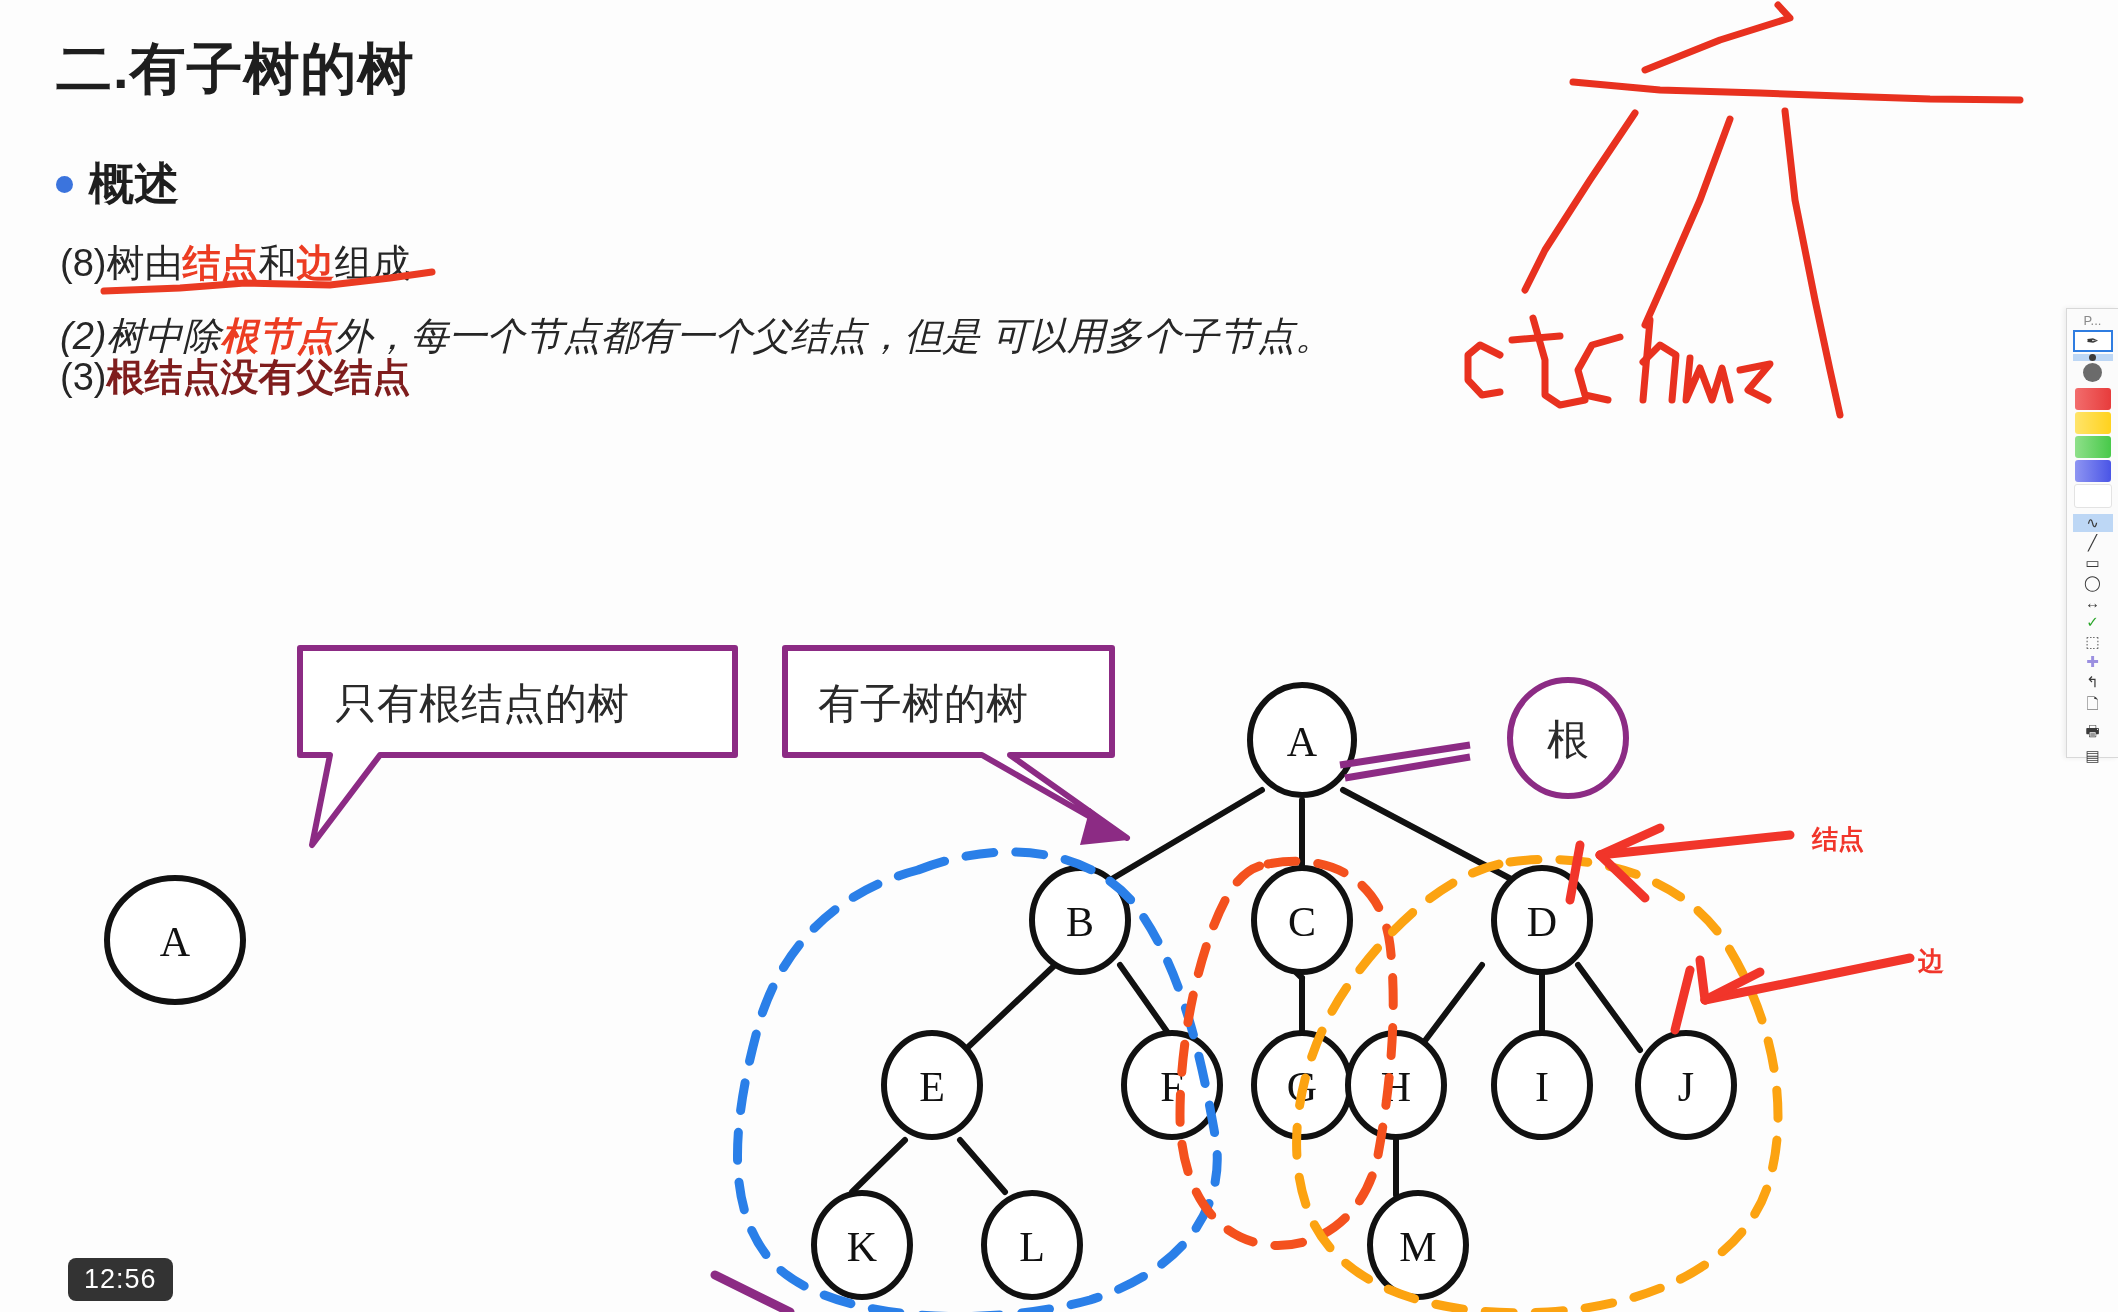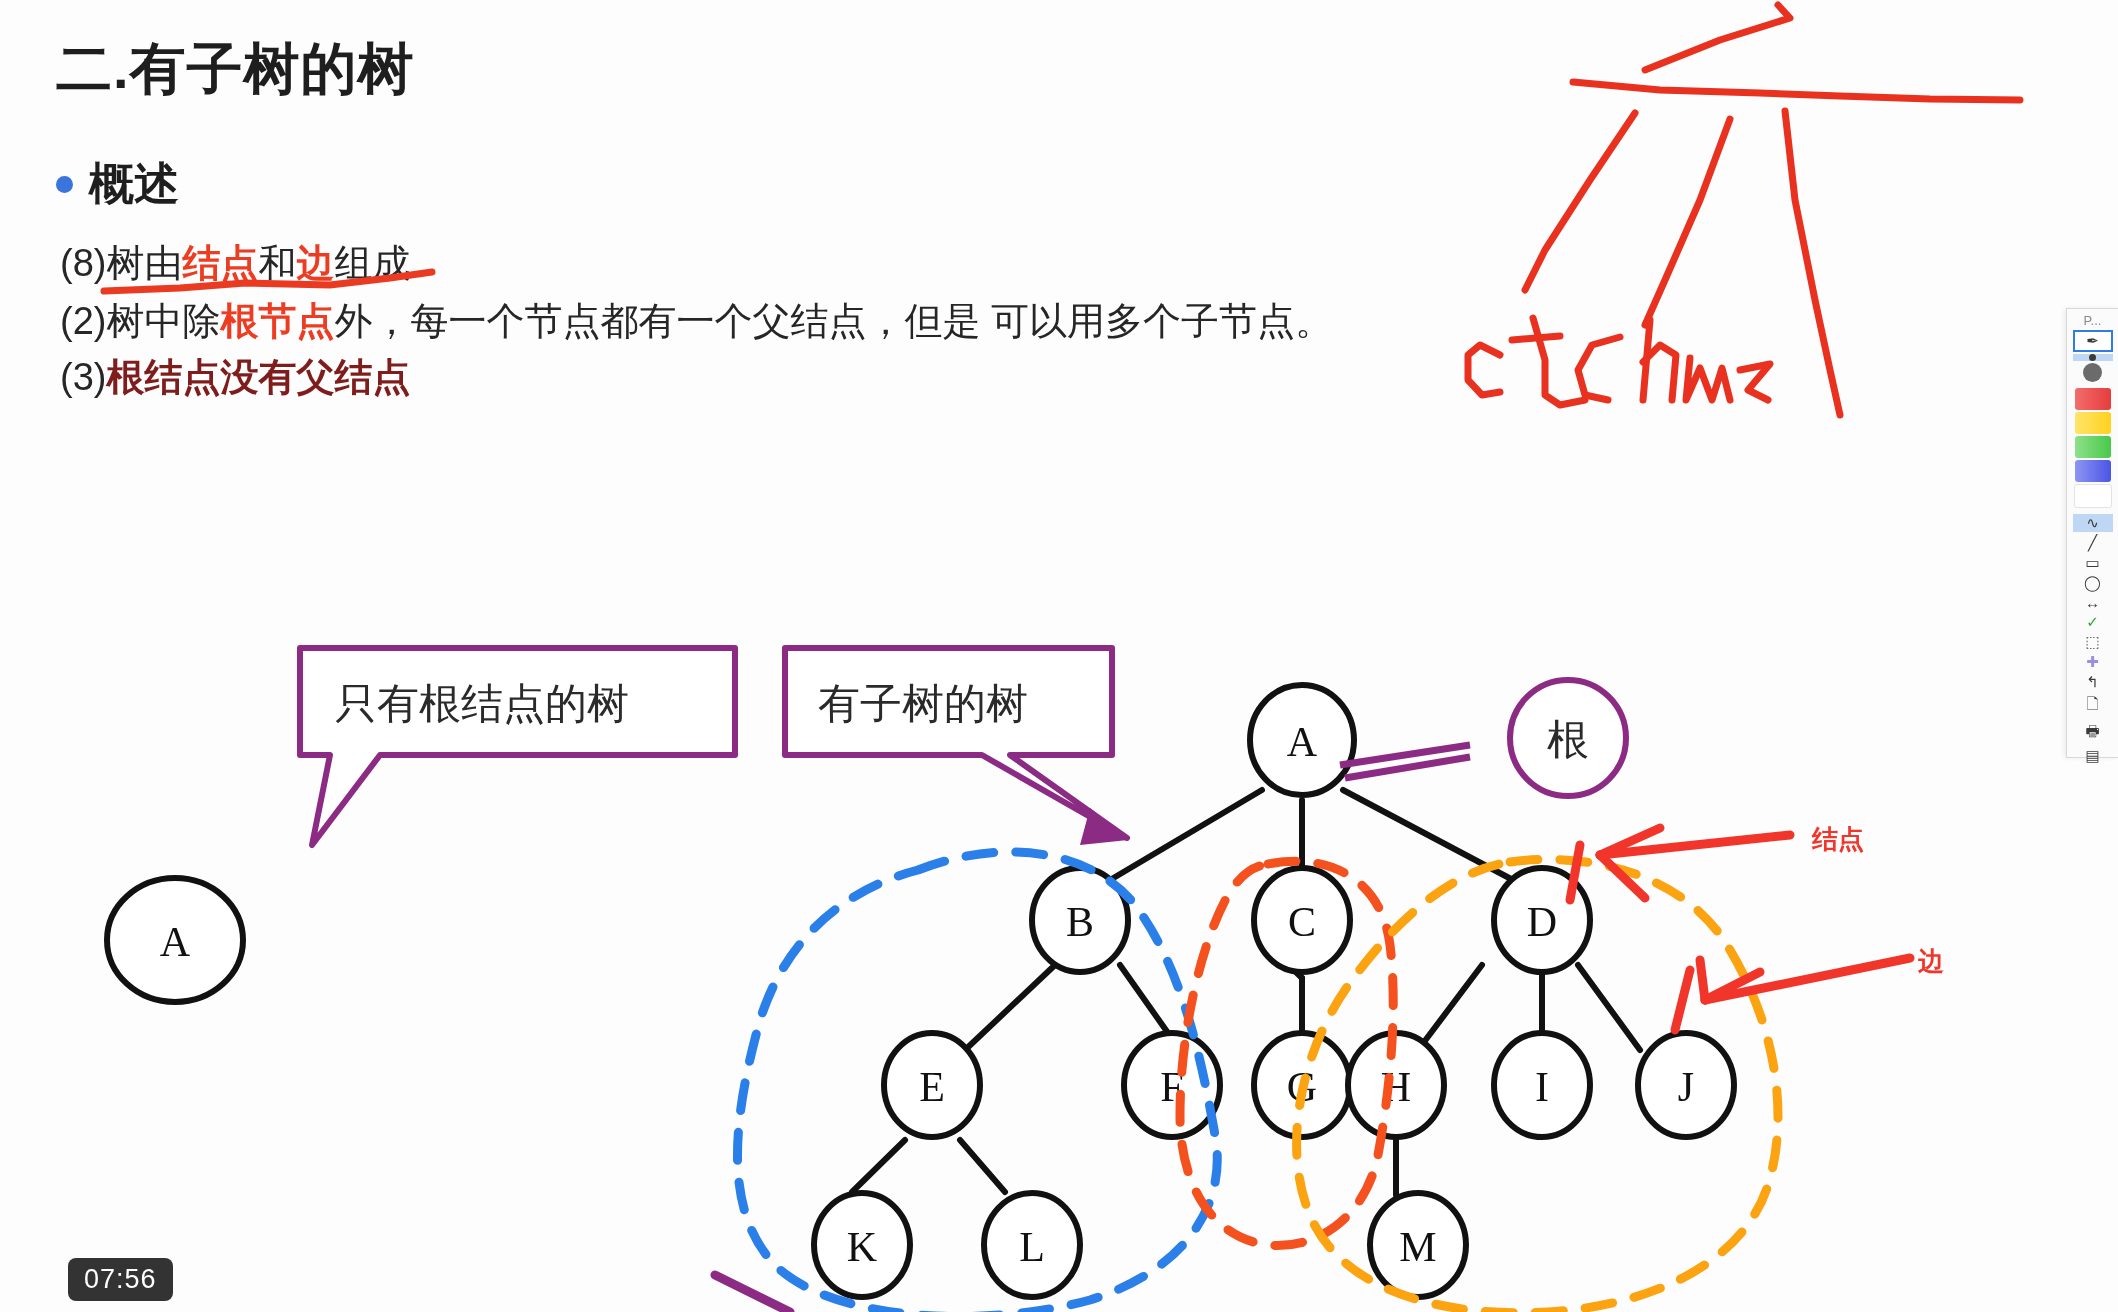--- a/index.html
+++ b/index.html
@@ -15,21 +15,21 @@
     position:absolute;left:56px;top:32px;
     font-size:56px;font-weight:bold;color:#1e1e1e;letter-spacing:1px;
     white-space:nowrap;
   }
   .bullet-row{position:absolute;left:56px;top:154px;display:flex;align-items:center;gap:16px;}
   .bullet-dot{width:17px;height:17px;border-radius:50%;background:#3b74dd;display:inline-block;}
   .bullet-label{font-size:45px;font-weight:bold;color:#1e1e1e;white-space:nowrap;}
 
   .para{position:absolute;left:60px;font-size:38px;color:#262626;white-space:nowrap;line-height:1;}
   .p1{top:244px;}
-  .p2{top:302px;}
+  .p2{top:317px;font-style:italic;}
   .p3{top:358px;}
   .em{color:#ec3c22;font-weight:bold;}
   .em-soft{color:#7f1d1d;font-weight:bold;margin-top:24px;}
 
   
   .timestamp{
     position:absolute;left:68px;top:1258px;
     background:#333333;color:#ffffff;border-radius:8px;
     padding:6px 16px;font-size:27px;letter-spacing:1px;
   }
@@ -256,21 +256,21 @@
       <path d="M1690 970 L1675 1030" stroke="#f1352a" stroke-width="9" stroke-linecap="round" fill="none"></path>
       <text class="ann-text" x="1918" y="970">边</text>
     </g>
 
     <g>
       <path d="M715 1275 L790 1312" stroke="#8c2b84" stroke-width="9" stroke-linecap="round" fill="none"></path>
     </g>
 
   </svg>
 
-  <div class="timestamp">07:56</div>
+  <div class="timestamp">12:56</div>
 
   <div class="toolpanel">
     <div class="ptitle">P...</div>
 
     <div class="tp-item sel">✒</div>
     <div class="tp-item act">
         <span class="dot-sm"></span>
       </div>
     <div class="tp-item">
         <span class="dot-lg"></span>

